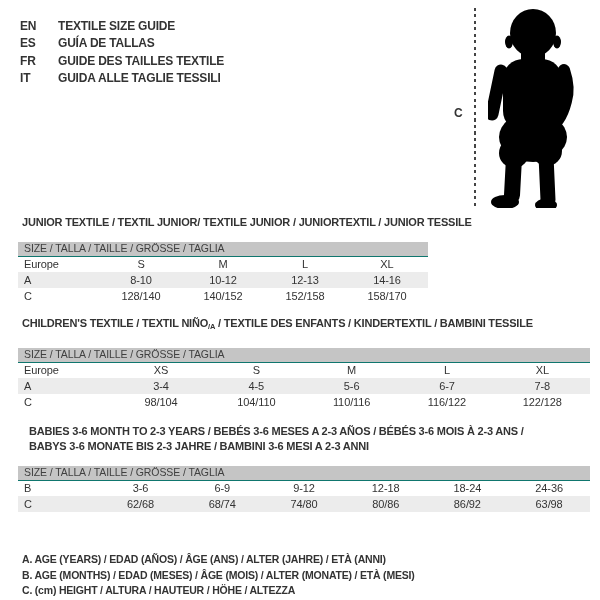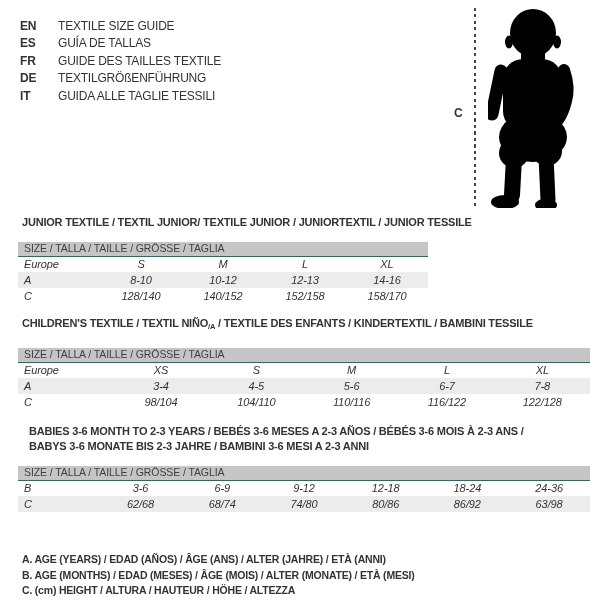--- a/index.html
+++ b/index.html
@@ -8,21 +8,21 @@
     position:relative; width:600px; height:600px; background:#fff;
     font-family:"Liberation Sans","DejaVu Sans",sans-serif;
     color:var(--text,#333);
     overflow:hidden;
   }
 
   
   .lang-block { position:absolute; top:17px; left:20px; }
   .lang-row { display:flex; height:17.5px; align-items:center; }
   .lang-code { width:38px; font-size:12px; font-weight:700; letter-spacing:-0.2px; }
-  .lang-title { font-size:12px; font-weight:400; letter-spacing:-0.2px; white-space:nowrap; }
+  .lang-title { font-size:12px; font-weight:700; letter-spacing:-0.2px; white-space:nowrap; }
 
   
   .figure-area { position:absolute; top:0; left:440px; width:160px; height:215px; }
   .height-line {
     position:absolute; left:34px; top:8px; width:2px; height:198px;
     background:repeating-linear-gradient(to bottom,#444 0 3px,transparent 3px 6.5px);
   }
   .height-label { position:absolute; left:14px; top:106px; font-size:12px; font-weight:700; }
   .silhouette { position:absolute; left:48px; top:8px; width:100px; height:200px; }
 
@@ -43,21 +43,21 @@
   .sec-children .size-table { margin-top:15px; }
   .sec-babies .size-table   { margin-top:12px; }
 
   .size-bar {
     height:14px; background:var(--bar-bg,#c5c5c5);
     border-bottom:1px solid #0f766e;
     font-size:10.5px; font-weight:400; color:#404040;
     line-height:13px; padding-left:6px; letter-spacing:-0.1px;
     text-align:left;
   }
-  .size-table td { height:16px; font-size:11px; font-weight:400; text-align:center; letter-spacing:-0.1px;font-style:italic; }
+  .size-table td { height:16px; font-size:11px; font-weight:400; text-align:center; letter-spacing:-0.1px; }
   .size-table td.rowlabel { text-align:left; padding-left:6px; }
   .size-table tr.shaded { background:var(--row-alt-bg,#ececec); }
   .sec-junior   td.rowlabel { width:50px; }
   .sec-children td.rowlabel { width:45px; }
   .sec-babies   td.rowlabel { width:40px; }
 
   
   .notes { position:absolute; left:22px; top:552px; }
   .note-line { font-size:10.5px; font-weight:700; letter-spacing:-0.2px; line-height:15.5px; white-space:nowrap; }
 </style>
@@ -71,24 +71,20 @@
       <span class="lang-code">EN</span>
       <span class="lang-title">TEXTILE SIZE GUIDE</span>
     </div>
     <div class="lang-row">
       <span class="lang-code">ES</span>
       <span class="lang-title">GUÍA DE TALLAS</span>
     </div>
     <div class="lang-row">
       <span class="lang-code">FR</span>
       <span class="lang-title">GUIDE DES TAILLES TEXTILE</span>
-    </div>
-    <div class="lang-row">
-      <span class="lang-code">DE</span>
-      <span class="lang-title">TEXTILGRÖßENFÜHRUNG</span>
     </div>
     <div class="lang-row">
       <span class="lang-code">IT</span>
       <span class="lang-title">GUIDA ALLE TAGLIE TESSILI</span>
     </div>
   </div>
 
   <div class="figure-area">
     <div class="height-line"></div>
     <div class="height-label">C</div>

